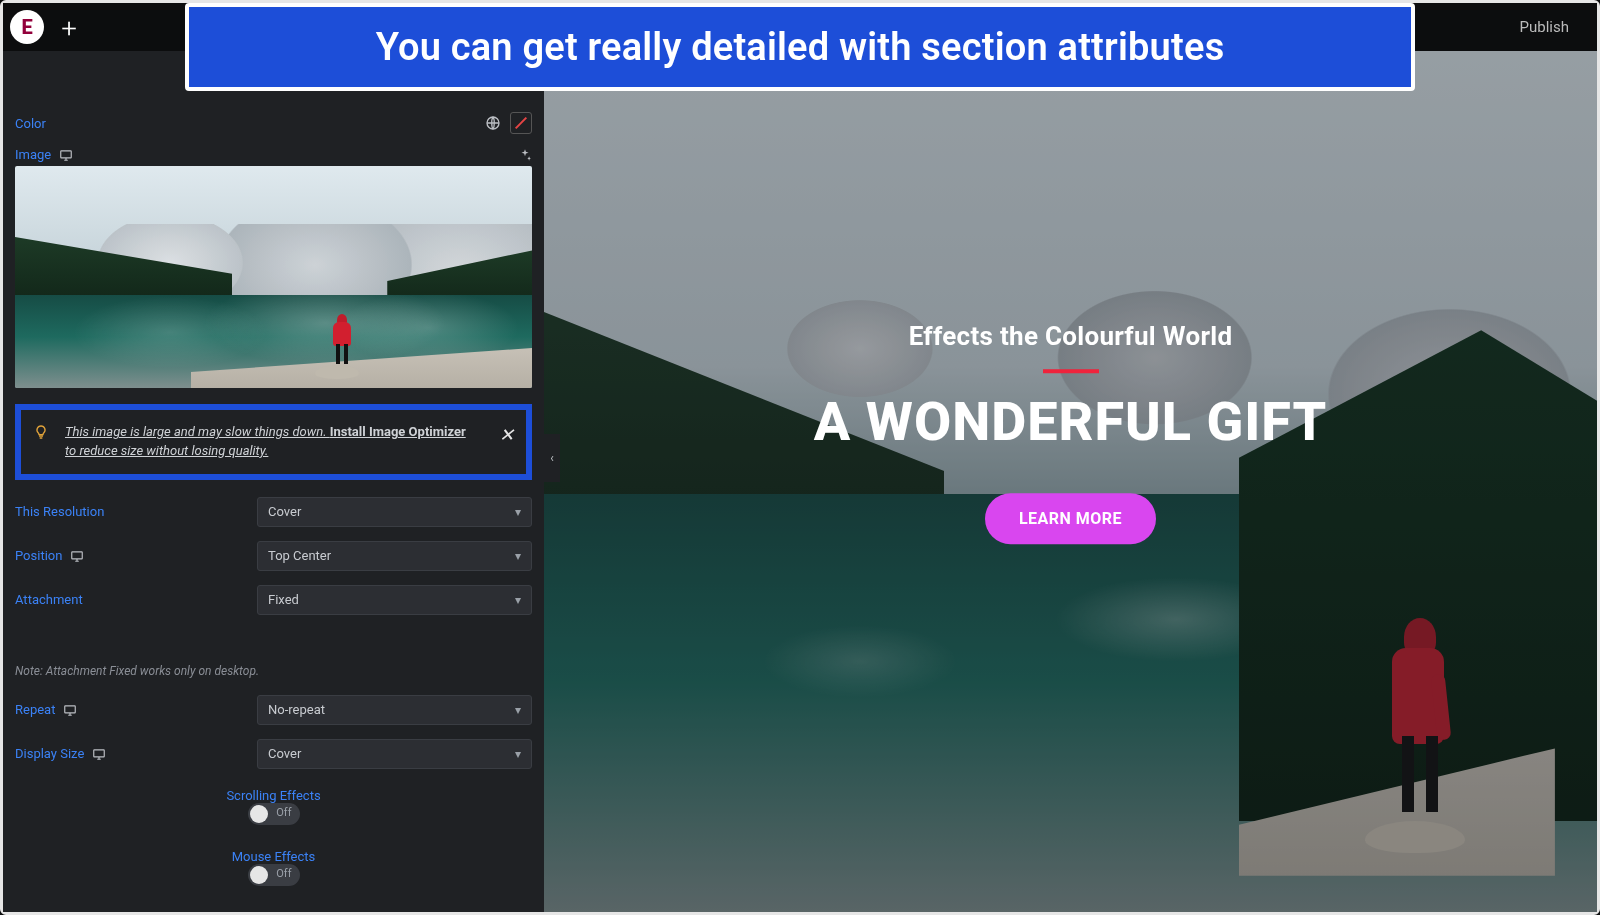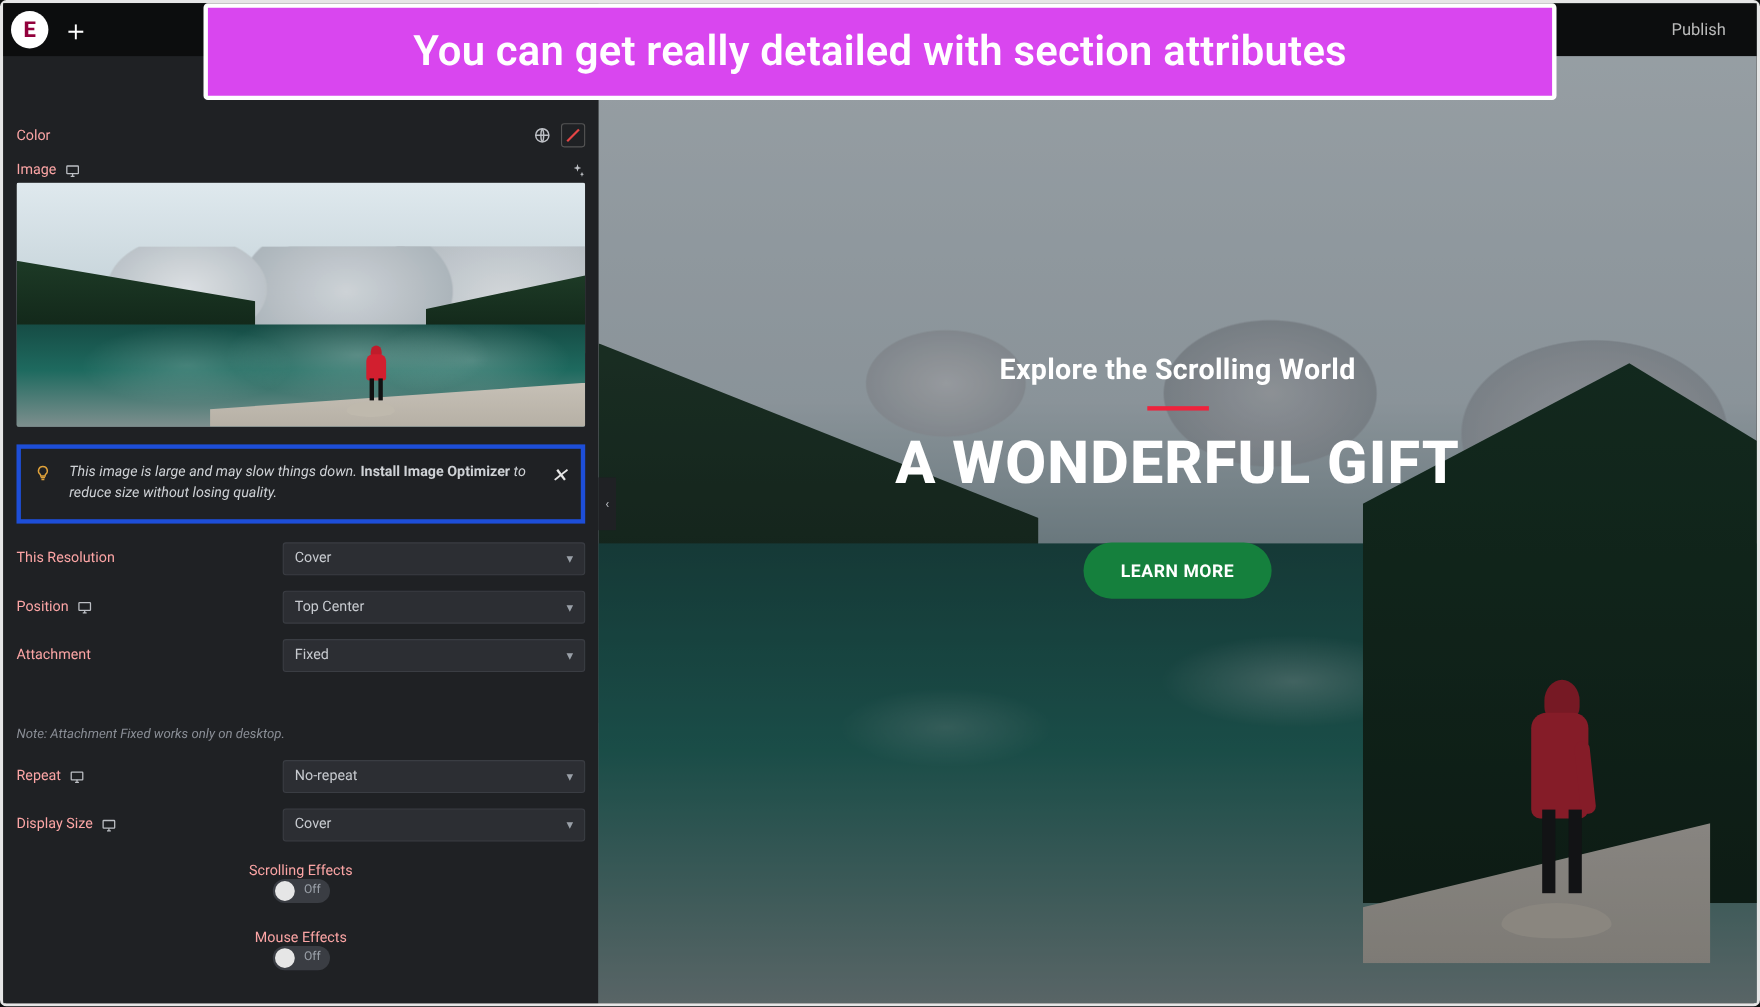--- a/index.html
+++ b/index.html
@@ -5,25 +5,25 @@
   * { box-sizing: border-box; margin: 0; padding: 0; font-family: -apple-system, BlinkMacSystemFont, "Segoe UI", Roboto, Arial, sans-serif; }
   html, body { width: 1600px; height: 915px; overflow: hidden; background: #0c0d0e; }
   .app { width: 100%; height: 100%; display: flex; position: relative; border: 3px solid #e6e6e6; border-radius: 6px; }
   
   .topbar { position: absolute; top: 0; left: 0; right: 0; height: 48px; background: #0c0d0e; display: flex; align-items: center; z-index: 2; }
   .logo { width: 48px; height: 48px; display: flex; align-items: center; justify-content: center; }
   .logo-circle { width: 34px; height: 34px; border-radius: 50%; background: #fff; color: #92003b; font-weight: 800; display: flex; align-items: center; justify-content: center; font-size: 20px; }
   .plus-btn { color: #fff; font-size: 26px; width: 36px; text-align: center; cursor: pointer; }
   .publish { margin-left: auto; color: #bbb; padding: 0 28px; height: 48px; display: flex; align-items: center; font-size: 15px; }
   
-  .banner { position: absolute; top: 0; left: 50%; transform: translateX(-50%); width: 1230px; background: #d946ef; border: 4px solid #fff; border-radius: 4px; color: #fff; font-size: 38px; font-weight: 600; text-align: center; padding: 18px 20px; z-index: 5; letter-spacing: 0.2px; }
+  .banner { position: absolute; top: 0; left: 50%; transform: translateX(-50%); width: 1230px; background: #1d4ed8; border: 4px solid #fff; border-radius: 4px; color: #fff; font-size: 38px; font-weight: 600; text-align: center; padding: 18px 20px; z-index: 5; letter-spacing: 0.2px; }
   
   .panel { width: 541px; height: 100%; background: #1f2124; color: #d5d8dc; padding-top: 102px; overflow: hidden; font-size: 14px; }
   .row { display: flex; align-items: center; padding: 7px 12px; }
-  .row-label { color: #fca5a5; font-size: 13px; }
+  .row-label { color: #3b82f6; font-size: 13px; }
   .row .select { margin-left: auto; width: 275px; }
   .row.color .spacer { flex: 1; }
   .icon { display: inline-flex; align-items: center; justify-content: center; }
   .img-row { padding: 6px 12px 4px; display: flex; align-items: center; }
   .img-row .spacer { flex: 1; }
   .desktop-icon, .ai-icon { color: #bcbfc4; margin-left: 8px; }
   .image-preview { margin: 0 12px; height: 222px; border-radius: 2px; overflow: hidden; position: relative; }
   .sky { position:absolute; inset:0; background: linear-gradient(180deg,#dfe9ee 0%, #c9d6dc 40%, #94a9ae 55%); }
   .mountains { position:absolute; left:0; right:0; top:26%; height:44%; background:
     radial-gradient(120px 80px at 30% 40%, #d7dbde 0%, #b9c0c5 60%, transparent 61%),
@@ -39,21 +39,21 @@
      radial-gradient(200px 70px at 60% 30%, rgba(255,255,255,0.28), transparent 60%),
      radial-gradient(160px 60px at 30% 40%, rgba(255,255,255,0.18), transparent 60%),
      radial-gradient(150px 60px at 80% 35%, rgba(255,255,255,0.22), transparent 60%); }
   .beach { position:absolute; right:0; bottom:0; width:66%; height:18%; background: linear-gradient(180deg,#c6c0b6,#b6b0a5); clip-path: polygon(0 60%, 100% 0, 100% 100%, 0 100%);}
   .person { position:absolute; left:61%; bottom:11%; width:24px; height:52px; }
   .jacket { position:absolute; top:10px; left:3px; width:18px; height:24px; background:#d21f2f; border-radius:6px 6px 3px 3px; }
   .hood { position:absolute; top:2px; left:7px; width:10px; height:12px; background:#c01c2b; border-radius:50% 50% 40% 40%; }
   .legs { position:absolute; bottom:0; left:6px; width:4px; height:20px; background:#111; box-shadow: 8px 0 0 #111; }
   .rock { position:absolute; left:58%; bottom:4%; width:44px; height:14px; background:#bfb9ad; border-radius:50% 50% 45% 45% / 60% 60% 40% 40%; }
 
-  .tip { margin: 16px 12px 10px; border: 4px solid #1d4ed8; padding: 13px 48px 13px 44px; position: relative; color: #cfd2d6; font-size: 13px; font-style: italic; line-height: 1.45; }
+  .tip { margin: 16px 12px 10px; border: 6px solid #1d4ed8; padding: 13px 48px 13px 44px; position: relative; color: #cfd2d6; font-size: 13px; font-style: italic; line-height: 1.45; text-decoration: underline; }
   .tip b { font-style: normal; font-weight: 700; }
   .tip .bulb { position: absolute; left: 12px; top: 14px; color: #e0a23a; font-size: 16px; }
   .tip .close { position: absolute; right: 12px; top: 12px; color: #e6e6e6; font-size: 18px; cursor: pointer; }
 
   .select { background: #2c2e33; border: 1px solid #3a3d43; border-radius: 3px; height: 30px; display: flex; align-items: center; padding: 0 10px; color: #c8cbd0; font-size: 13px; position: relative; cursor: pointer; }
   .select .caret { position: absolute; right: 10px; top: 50%; transform: translateY(-50%); font-size: 12px; color: #9aa0a8; }
   .note { color: #8a8e96; font-size: 12px; font-style: italic; padding: 2px 12px 10px; margin-top: 40px; }
   .toggle-row { display: flex; align-items: center; padding: 12px 12px; flex-direction: column; }
   .toggle-row .row-label { flex: 1; }
   .toggle { width: 52px; height: 22px; background: #3a3d43; border-radius: 11px; position: relative; cursor: pointer; }
@@ -81,21 +81,21 @@
   .hero .person-lg { position:absolute; right:14%; bottom:11%; width:64px; height:230px; }
   .hero .jacket-lg { position:absolute; top:66px; left:6px; width:52px; height:96px; background:#c21f2f; border-radius:14px 14px 8px 8px; }
   .hero .hood-lg { position:absolute; top:36px; left:18px; width:32px; height:38px; background:#ab1b29; border-radius:55% 55% 40% 40%; }
   .hero .arm-lg { position:absolute; top:92px; left:48px; width:14px; height:66px; background:#c21f2f; border-radius:8px; transform:rotate(-6deg);}
   .hero .legs-lg { position:absolute; bottom:0; left:16px; width:12px; height:76px; background:#111; box-shadow: 24px 0 0 #111; }
   .overlay-dim { position:absolute; inset:0; background: rgba(20,24,28,0.35); }
   .hero-content { position: absolute; left:0; right:0; top: 38%; transform: translateY(-12%); text-align:center; color:#fff; }
   .sub { font-size: 26px; font-weight: 700; letter-spacing: .3px; }
   .divider { width: 56px; height: 4px; background: #ef233c; margin: 18px auto 22px; }
   .headline { font-size: 54px; font-weight: 800; letter-spacing: 1px; line-height: 1; }
-  .cta { display:inline-block; margin-top: 44px; background:#15803d; color:#fff; padding: 16px 34px; border-radius: 34px; font-weight:700; font-size:16px; cursor:pointer; letter-spacing: .5px;}
+  .cta { display:inline-block; margin-top: 44px; background:#d946ef; color:#fff; padding: 16px 34px; border-radius: 34px; font-weight:700; font-size:16px; cursor:pointer; letter-spacing: .5px;}
 
   .collapse-arrow { position:absolute; left: 541px; top: 50%; transform: translateY(-50%); width: 16px; height: 48px; background:#1f2124; display:flex; align-items:center; justify-content:center; color:#bcbfc4; font-size:12px; z-index:3; cursor:pointer;}
 </style>
 </head>
 <body>
 
 <div class="app">
 
   <div class="topbar">
     <div class="logo">
@@ -258,20 +258,20 @@
         <div class="rock-lg"></div>
         <div class="person-lg">
           <div class="hood-lg"></div>
             <div class="jacket-lg"></div>
             <div class="arm-lg"></div>
             <div class="legs-lg"></div>
         </div>
       </div>
       <div class="overlay-dim"></div>
       <div class="hero-content">
-        <div class="sub">Explore the Scrolling World</div>
+        <div class="sub">Effects the Colourful World</div>
         <div class="divider"></div>
         <div class="headline">A WONDERFUL GIFT</div>
         <div class="cta">LEARN MORE</div>
       </div>
     </div>
   </div>
 </div>
 
 </body></html>

